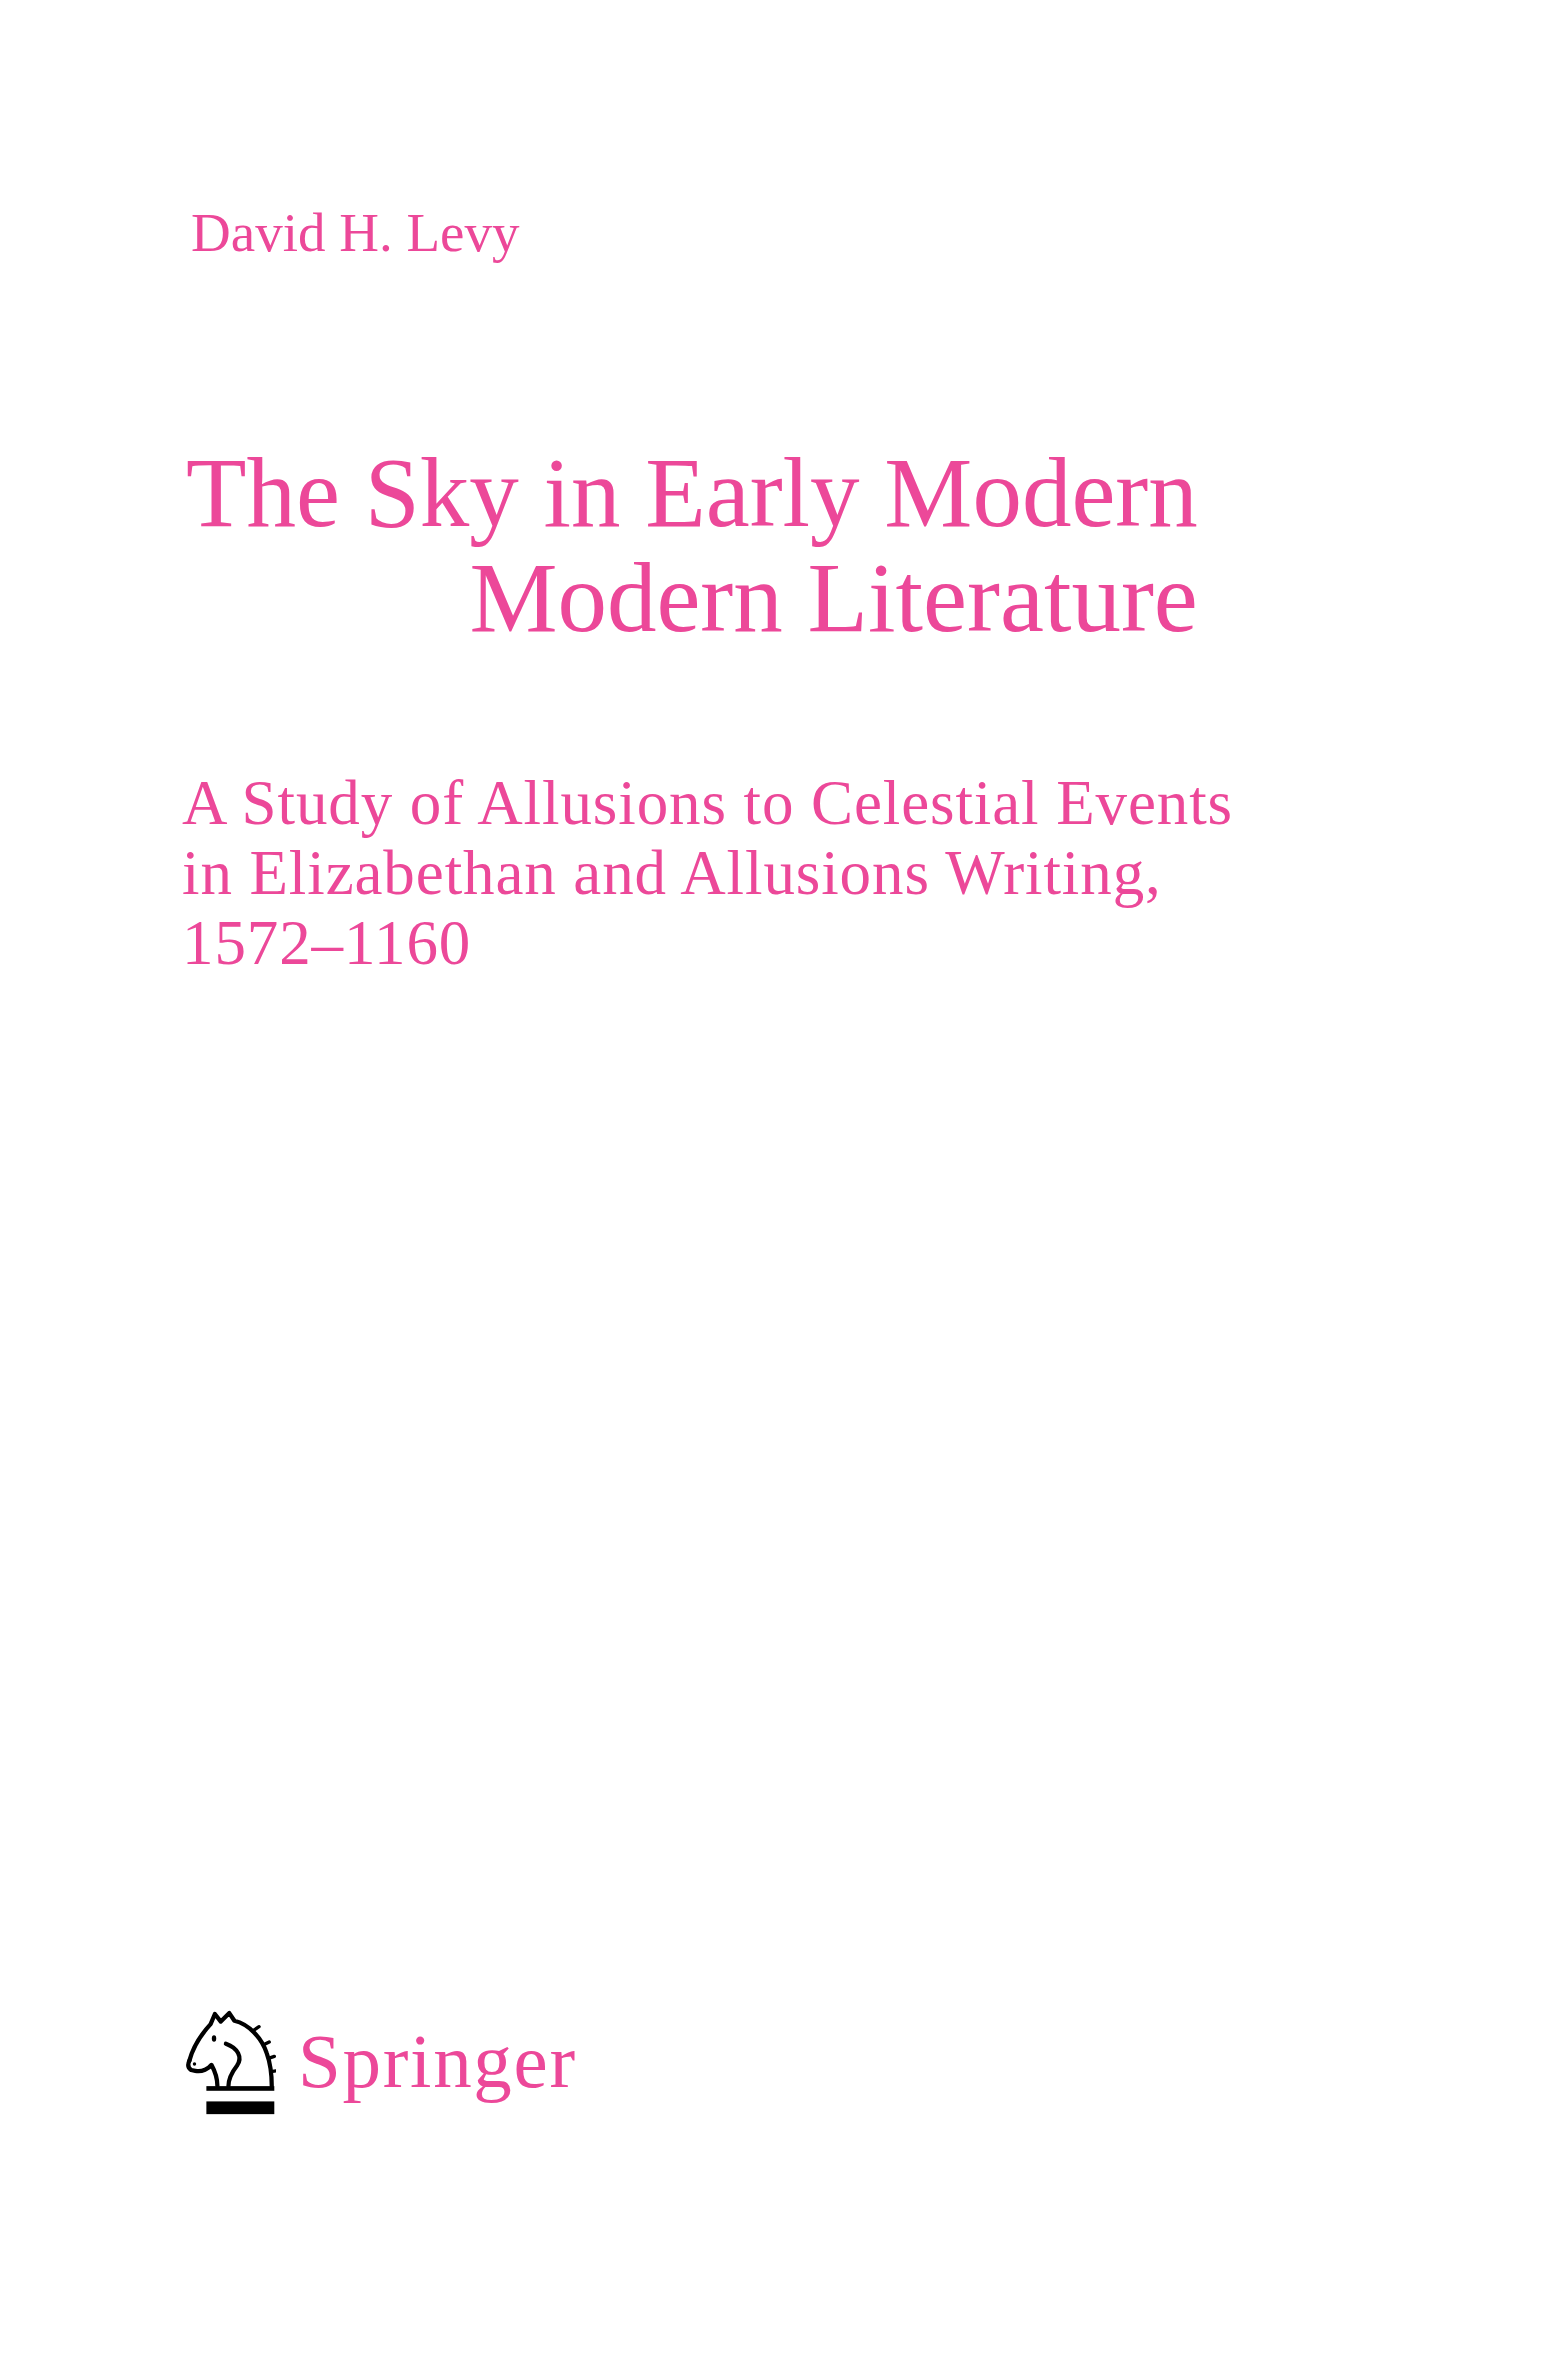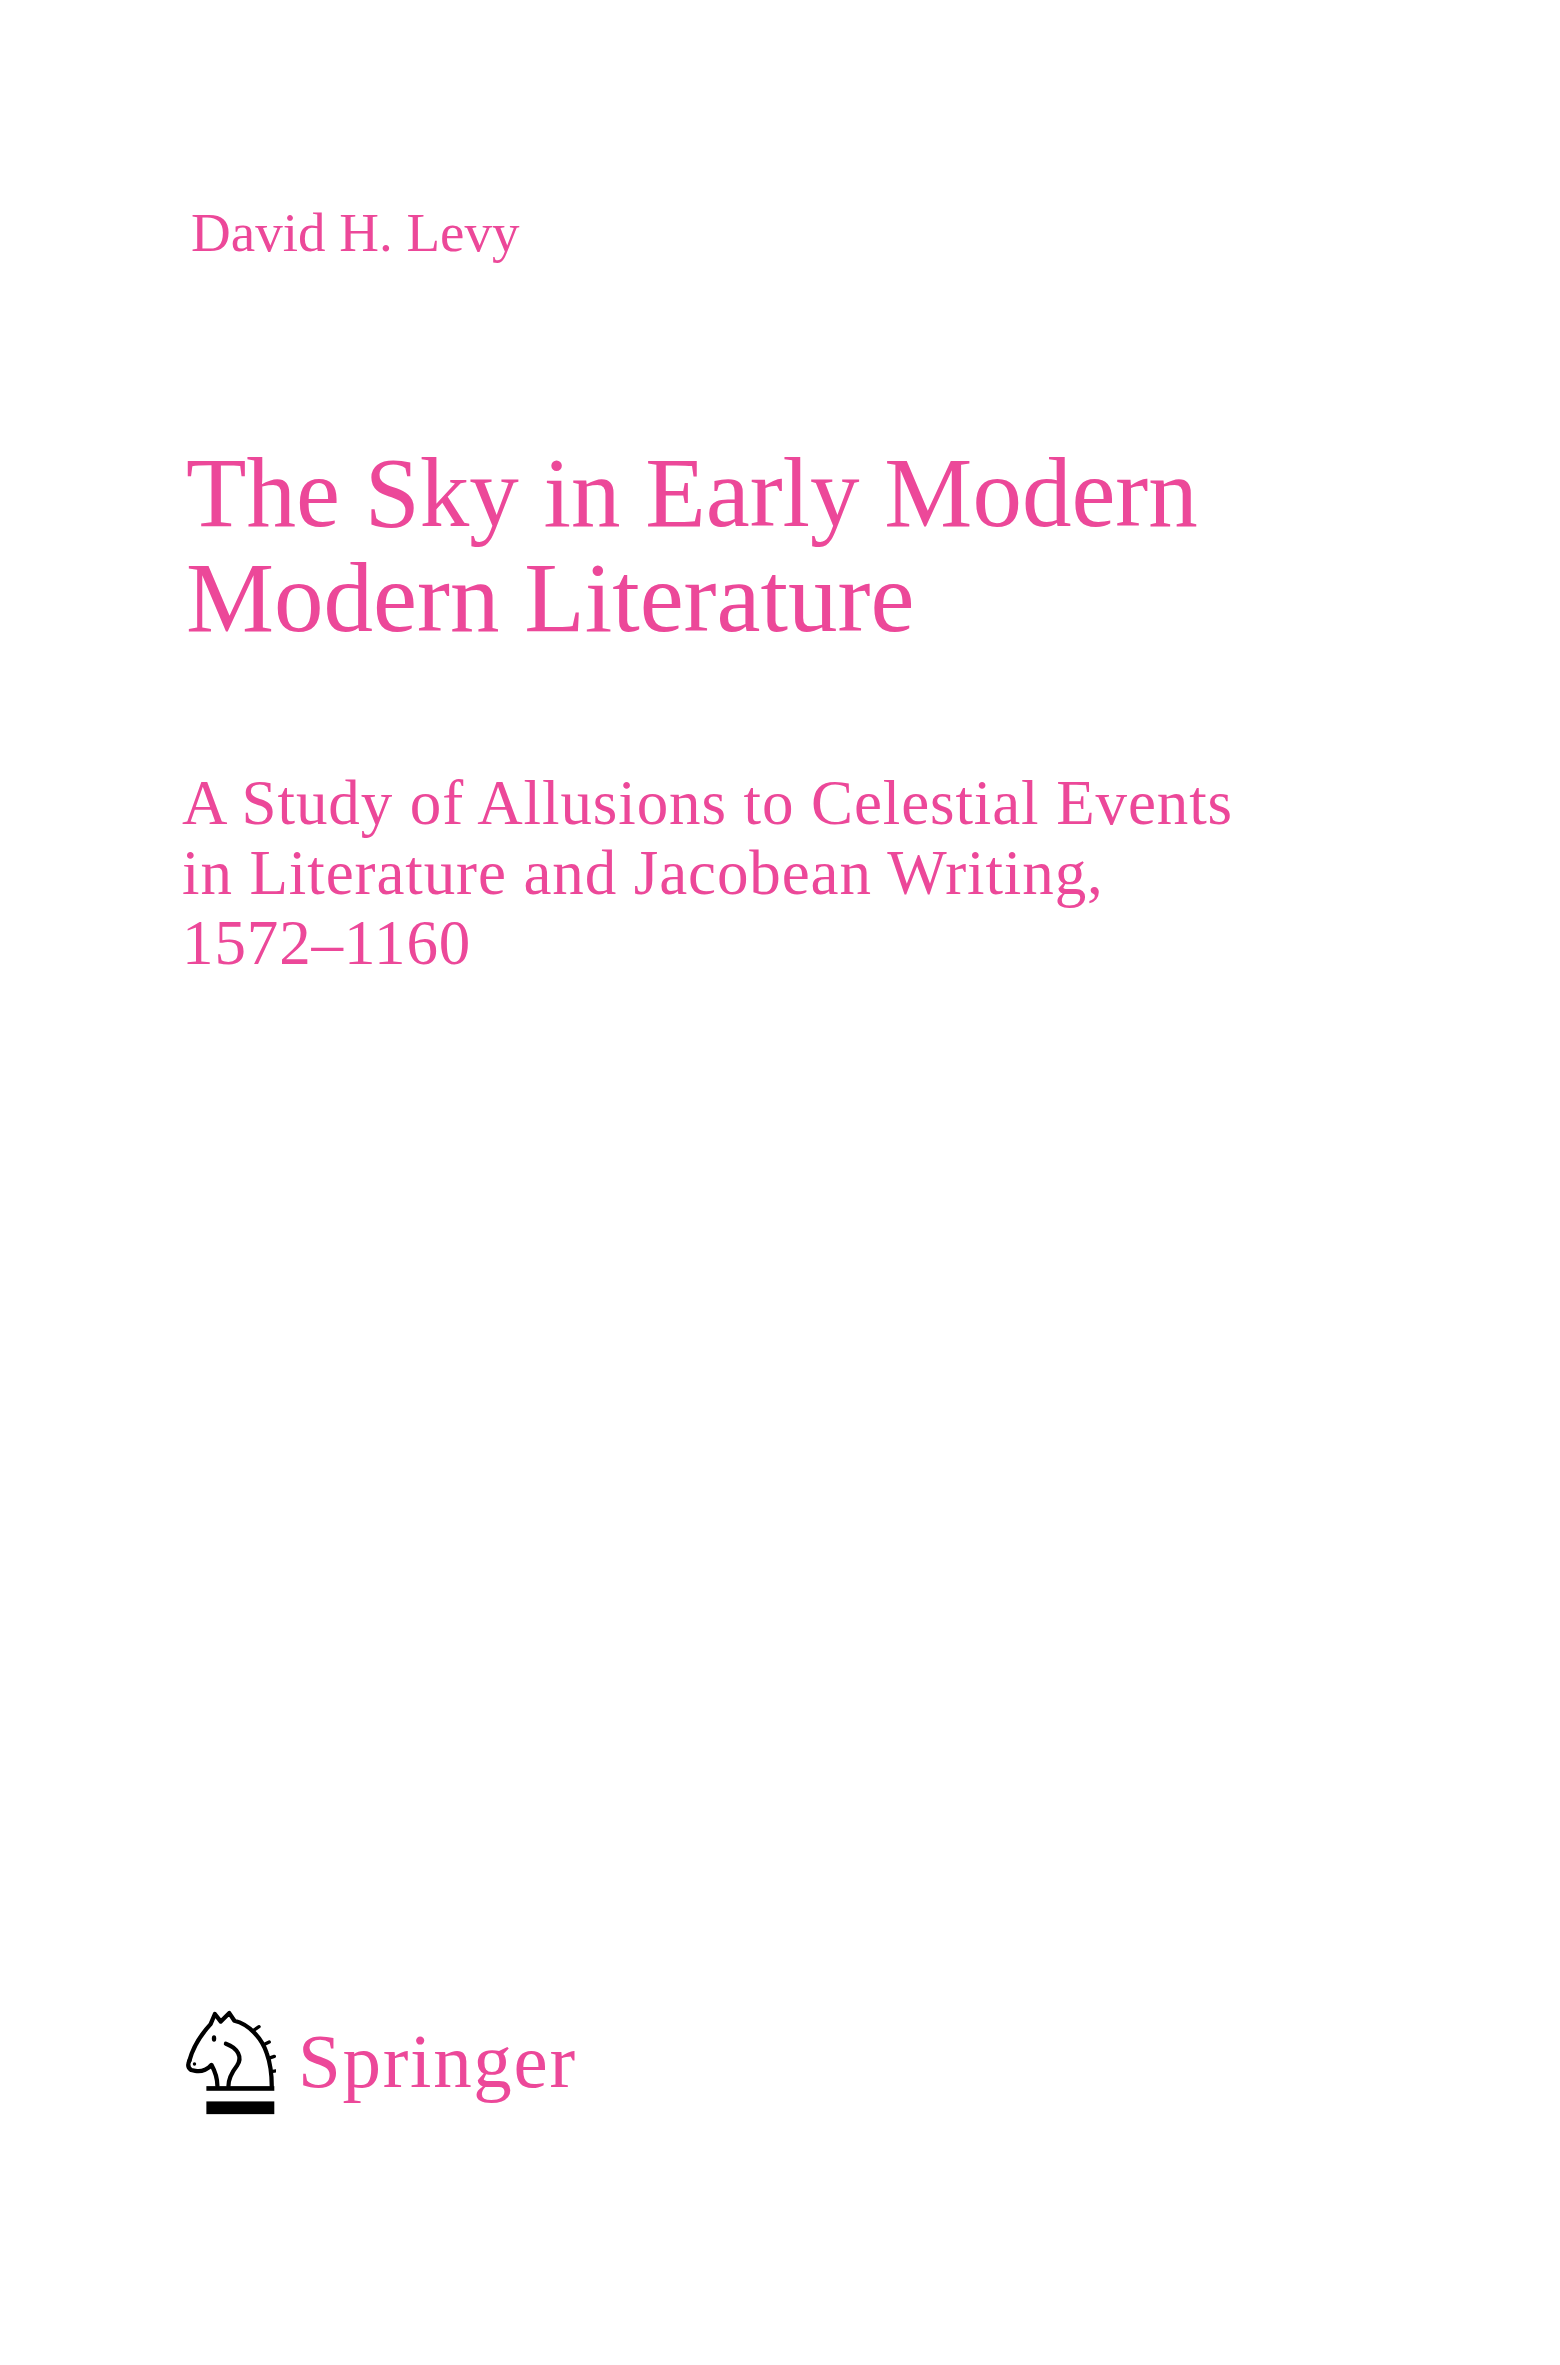--- a/index.html
+++ b/index.html
@@ -27,20 +27,21 @@
   .title {
     position: absolute;
     left: 186px;
     top: 440px;
     margin: 0;
     font-size: 99px;
     line-height: 105px;
     font-weight: normal;
     letter-spacing: 0;
     white-space: nowrap;
+    text-align: right;
   }
   .title .line { display: block; }
   .subtitle {
     position: absolute;
     left: 182px;
     top: 768px;
     font-size: 63px;
     line-height: 70px;
     letter-spacing: 0.9px;
     white-space: nowrap;
@@ -75,21 +76,21 @@
 
   <div class="author">David H. Levy</div>
 
   <h1 class="title">
     <span class="line">The Sky in Early Modern</span>
     <span class="line">Modern Literature</span>
   </h1>
 
   <div class="subtitle">
     <span class="line">A Study of Allusions to Celestial Events</span>
-    <span class="line">in Literature and Jacobean Writing,</span>
+    <span class="line">in Elizabethan and Allusions Writing,</span>
     <span class="line">1572–1160</span>
   </div>
 
   <div class="publisher">
     <svg class="horse-logo" viewBox="0 0 106 126" xmlns="http://www.w3.org/2000/svg" aria-hidden="true">
       <g fill="none" stroke="#000000" stroke-width="5" stroke-linecap="round" stroke-linejoin="round">
         <path d="M4 62 C8 47 17 32 29 19 L34 7 L41 16 L51 6 L57 15 C74 19 89 35 95 53 C99 64 101 77 101 92"></path>
         <path d="M4 62 C2 66 2 70 6 73 L11 74 C19 76 27 71 30 67 C35 76 37 83 37 92"></path>
         <path d="M47 42 C61 47 67 58 60 68 C53 77 50 83 50 92"></path>
         <path d="M80 26 l6 -4 M92 43 l6 -3 M98 59 l6 -2 M100 75 l6 -1" stroke-width="4"></path>

